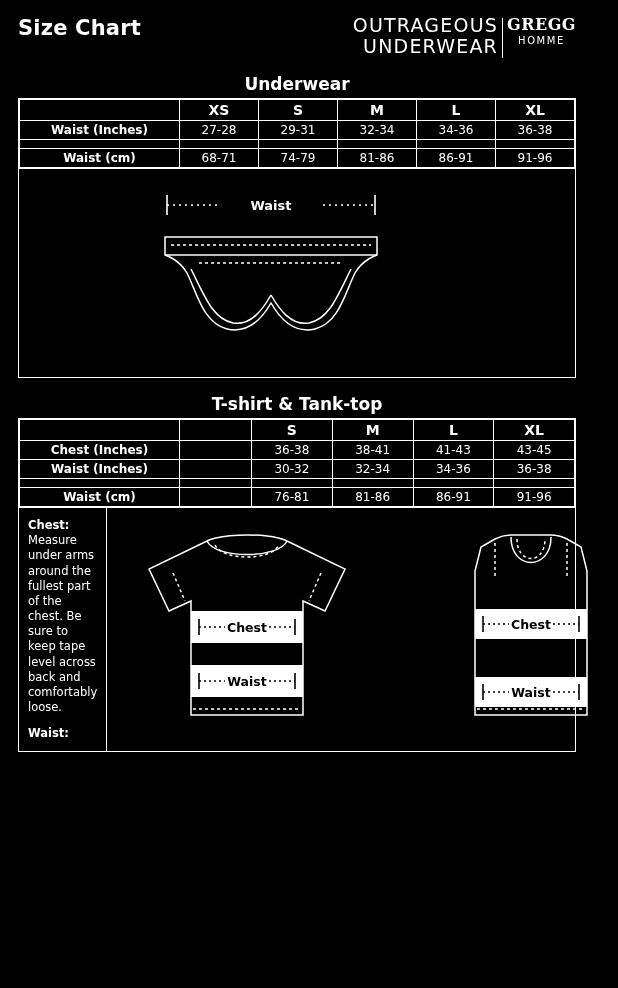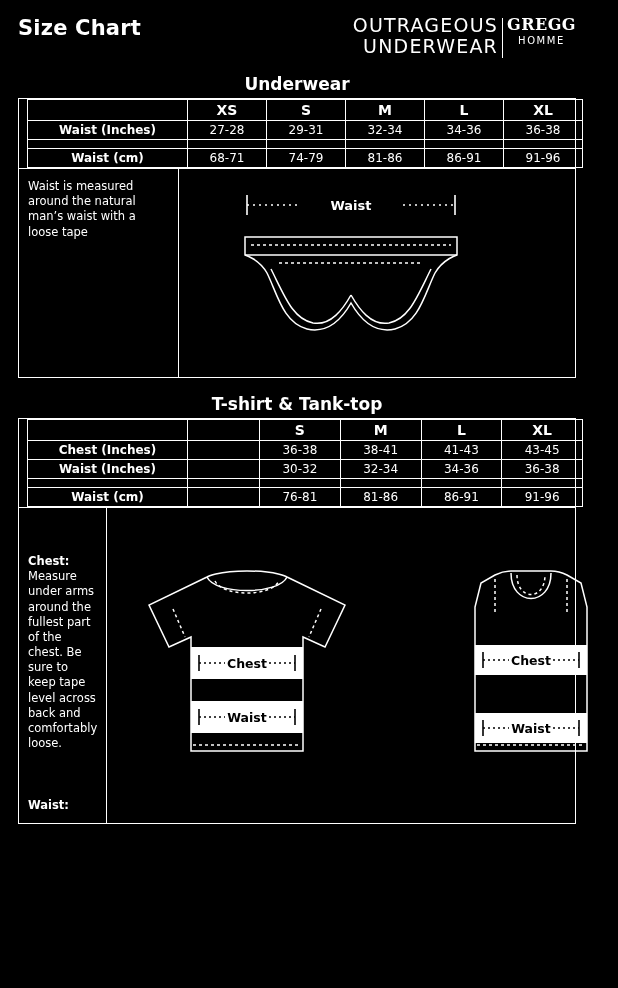--- a/index.html
+++ b/index.html
@@ -90,21 +90,20 @@
 
   
   .block {
     margin: 0 18px;
     border: 1px solid #ffffff;
   }
   table.sizes {
     border-collapse: collapse;
     width: 100%;
     table-layout: fixed;
-    margin-left: 8px;
   }
   table.sizes td, table.sizes th {
     border: 1px solid #ffffff;
     text-align: center;
     font-size: 12px;
     padding: 2px 2px;
     color: #fff;
     height: 19px;
   }
   table.sizes th {
@@ -138,21 +137,20 @@
     width: 160px;
     border-right: 1px solid #ffffff;
     padding: 10px 9px;
     font-size: 11.5px;
     line-height: 1.32;
   }
   .panel-text .h {
     font-weight: bold;
     font-size: 11.5px;
     display: block;
-    margin-top: 36px;
   }
   .panel-text p { margin: 0; }
   .panel-text .gap { height: 11px; }
   .panel-art {
     flex: 1;
     position: relative;
     display: flex;
     align-items: center;
     justify-content: center;
     padding: 8px 0 10px 0;
@@ -216,23 +214,20 @@
         <td>68-71</td>
         <td>74-79</td>
         <td>81-86</td>
         <td>86-91</td>
         <td>91-96</td>
       </tr>
     </tbody>
       </table>
 
     <div class="panel">
-      <div class="panel-text">
-        <p>Waist is measured around the natural man’s waist with a loose tape</p>
-      </div>
       <div class="panel-art">
         <svg width="300" height="190" viewBox="0 0 300 190">
 
           <g stroke="#ffffff" stroke-width="1.6" fill="none">
             <line x1="20" y1="18" x2="20" y2="38"></line>
             <line x1="228" y1="18" x2="228" y2="38"></line>
             <line x1="20" y1="28" x2="72" y2="28" stroke-dasharray="2,4"></line>
             <line x1="176" y1="28" x2="228" y2="28" stroke-dasharray="2,4"></line>
           </g>
           <text x="124" y="33" fill="#ffffff" font-size="13" font-weight="bold" text-anchor="middle" font-family="DejaVu Sans, sans-serif">Waist</text>

